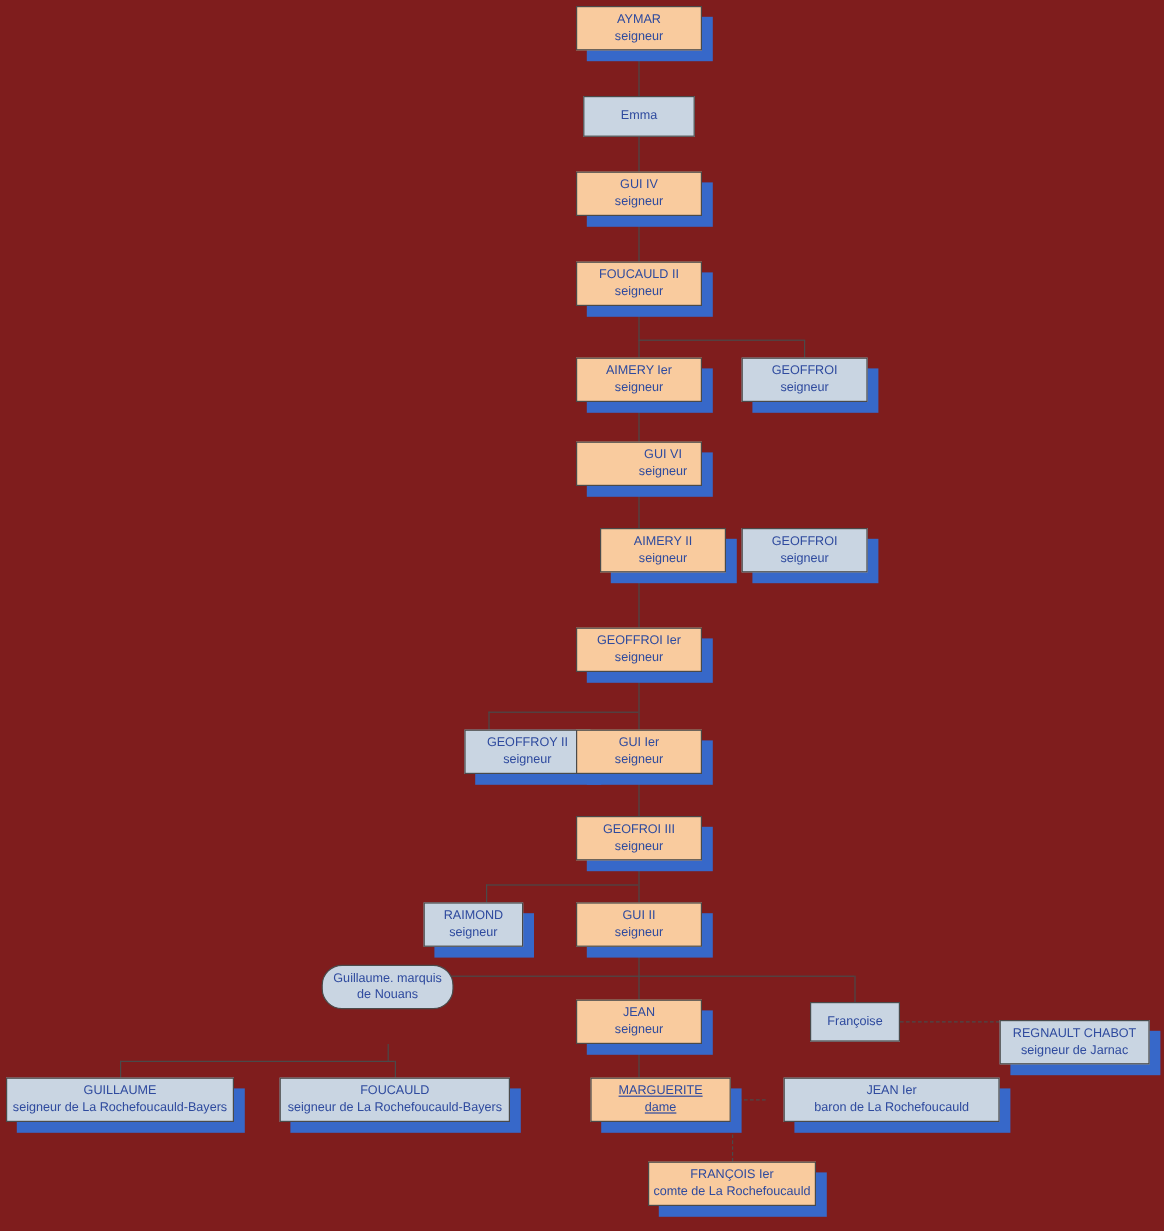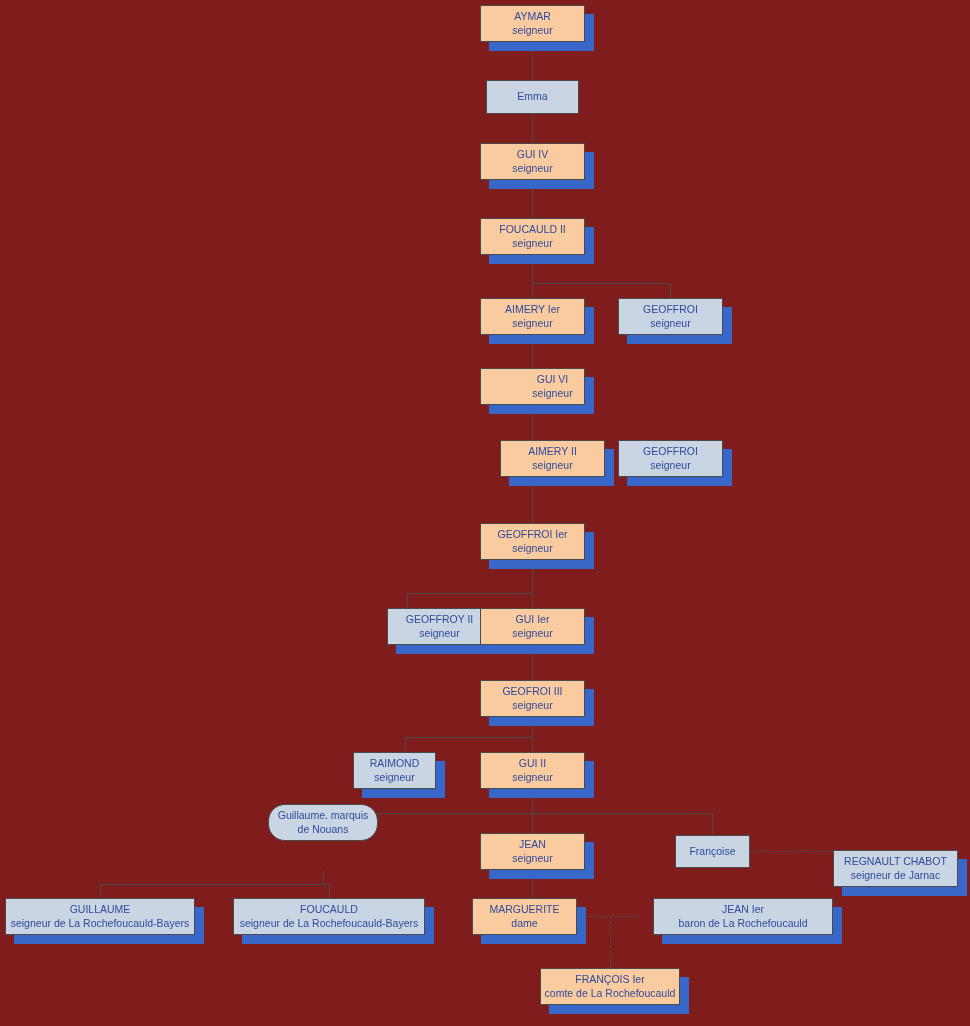--- a/index.html
+++ b/index.html
@@ -147,21 +147,21 @@
       <div class="node-line">seigneur de Jarnac</div>
     </div>
     <div class="node secondary shadowed" style="left: 5px; top: 898px; width: 190px; height: 37px;">
       <div class="node-line">GUILLAUME</div>
       <div class="node-line">seigneur de La Rochefoucauld-Bayers</div>
     </div>
     <div class="node secondary shadowed" style="left: 233px; top: 898px; width: 192px; height: 37px;">
       <div class="node-line">FOUCAULD</div>
       <div class="node-line">seigneur de La Rochefoucauld-Bayers</div>
     </div>
-    <div class="node primary shadowed" style="left: 472px; top: 898px; width: 105px; height: 37px;">
+    <div class="node primary shadowed" style="left: 492px; top: 898px; width: 117px; height: 37px; text-decoration: underline;">
       <div class="node-line">MARGUERITE</div>
       <div class="node-line">dame</div>
     </div>
     <div class="node secondary shadowed" style="left: 638px; top: 898px; width: 180px; height: 37px; margin-left: 15px;">
       <div class="node-line">JEAN Ier</div>
       <div class="node-line">baron de La Rochefoucauld</div>
     </div>
     <div class="node primary shadowed" style="left: 540px; top: 968px; width: 140px; height: 37px;">
       <div class="node-line">FRANÇOIS Ier</div>
       <div class="node-line">comte de La Rochefoucauld</div>

